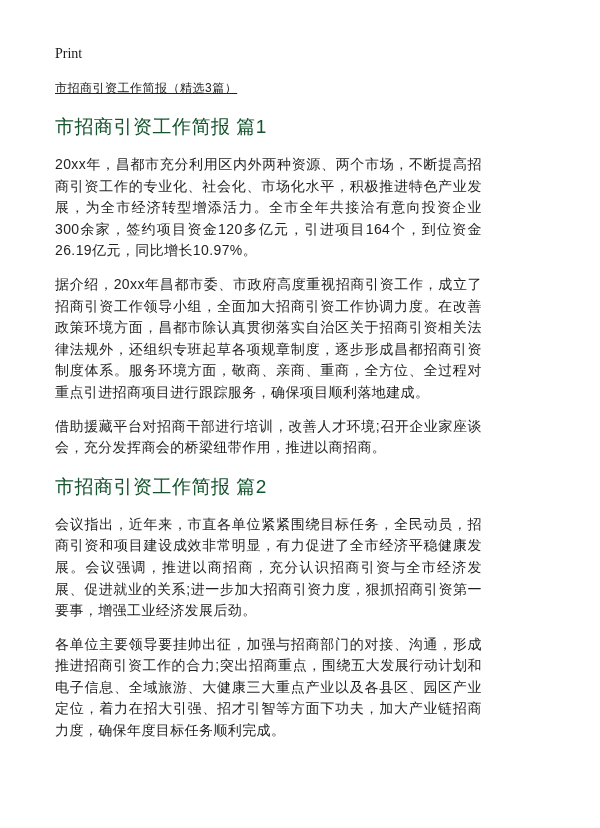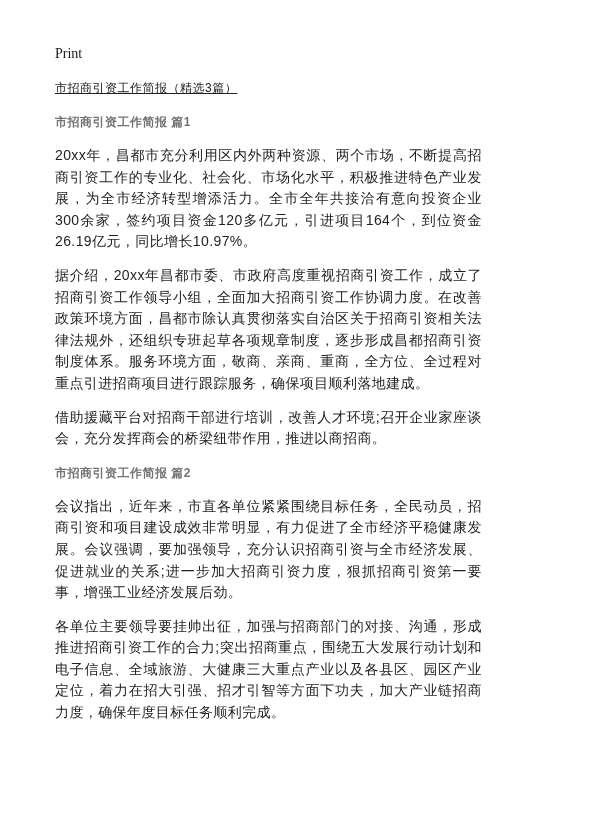--- a/index.html
+++ b/index.html
@@ -31,23 +31,23 @@
     margin: 0 0 20px 0;
   }
   .doc-subtitle {
     font-size: 12px;
     color: #222222;
     margin: 0 0 17px 0;
     letter-spacing: 0.5px;
     text-decoration: underline;
   }
   .section-heading {
-    font-size: 12px;
-    font-weight: bold;
-    color: #737373;
+    font-size: 19px;
+    font-weight: normal;
+    color: #14532d;
     margin: 15px 0 14px 0;
     letter-spacing: 0.5px;
   }
   .para {
     font-size: 14px;
     line-height: 21.6px;
     color: #1f1f1f;
     text-align: justify;
     letter-spacing: 0.4px;
     margin: 0 9px 12px 0;
@@ -68,17 +68,17 @@
   <p class="para">20xx年，昌都市充分利用区内外两种资源、两个市场，不断提高招商引资工作的专业化、社会化、市场化水平，积极推进特色产业发展，为全市经济转型增添活力。全市全年共接洽有意向投资企业300余家，签约项目资金120多亿元，引进项目164个，到位资金26.19亿元，同比增长10.97%。</p>
 
   <p class="para">据介绍，20xx年昌都市委、市政府高度重视招商引资工作，成立了招商引资工作领导小组，全面加大招商引资工作协调力度。在改善政策环境方面，昌都市除认真贯彻落实自治区关于招商引资相关法律法规外，还组织专班起草各项规章制度，逐步形成昌都招商引资制度体系。服务环境方面，敬商、亲商、重商，全方位、全过程对重点引进招商项目进行跟踪服务，确保项目顺利落地建成。</p>
 
   <p class="para">借助援藏平台对招商干部进行培训，改善人才环境;召开企业家座谈会，充分发挥商会的桥梁纽带作用，推进以商招商。</p>
 
   <h2 class="section-heading">市招商引资工作简报 篇2</h2>
 
 
 
-  <p class="para">会议指出，近年来，市直各单位紧紧围绕目标任务，全民动员，招商引资和项目建设成效非常明显，有力促进了全市经济平稳健康发展。会议强调，要加强领导，充分认识招商引资与全市经济发展、促进就业的关系;进一步加大招商引资力度，狠抓招商引资第一要事，增强工业经济发展后劲。</p>
+  <p class="para">会议指出，近年来，市直各单位紧紧围绕目标任务，全民动员，招商引资和项目建设成效非常明显，有力促进了全市经济平稳健康发展。会议强调，推进以商招商，充分认识招商引资与全市经济发展、促进就业的关系;进一步加大招商引资力度，狠抓招商引资第一要事，增强工业经济发展后劲。</p>
 
   <p class="para">各单位主要领导要挂帅出征，加强与招商部门的对接、沟通，形成推进招商引资工作的合力;突出招商重点，围绕五大发展行动计划和电子信息、全域旅游、大健康三大重点产业以及各县区、园区产业定位，着力在招大引强、招才引智等方面下功夫，加大产业链招商力度，确保年度目标任务顺利完成。</p>
 
 </div>
 
 </body></html>

